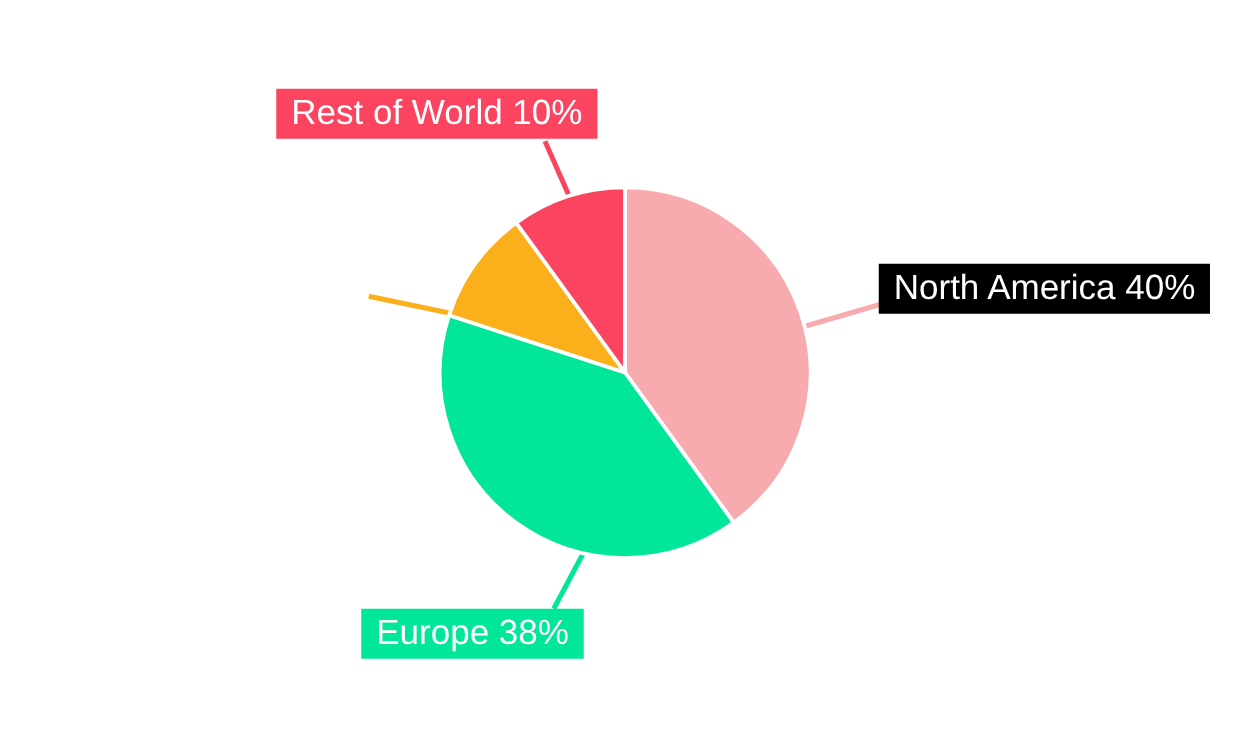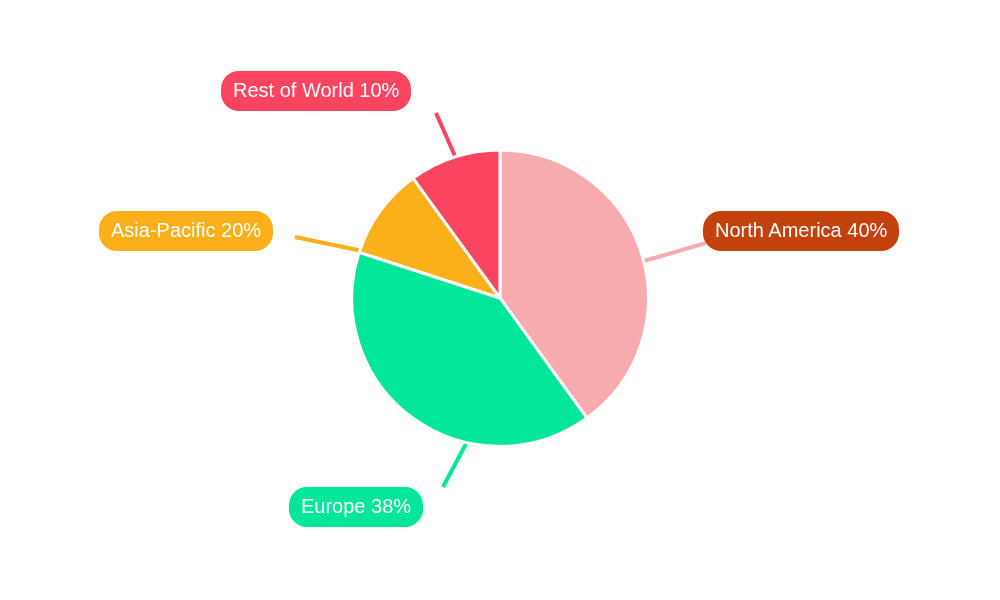--- a/index.html
+++ b/index.html
@@ -21,31 +21,30 @@
     position: absolute;
     left: 0;
     top: 0;
     width: 1000px;
     height: 600px;
   }
   .pie-label {
     position: absolute;
     color: #ffffff;
     font-family: "Liberation Sans", sans-serif;
-    font-size: 20px;
+    font-size: 28px;
     line-height: 20px;
     white-space: nowrap;
     padding: 9px 12px 11px 12px;
     box-sizing: border-box;
-    border-radius: 18px;
   }
   #label-north-america {
     left: 703px;
     top: 211px;
-    background: #c2410c;
+    background: #000000;
   }
   #label-europe {
     left: 289px;
     top: 487px;
     background: #02e69a;
   }
   #label-asia-pacific {
     left: 99px;
     top: 211px;
     background: #fbaf1a;
@@ -79,17 +78,16 @@
       <path d="M 500 298 L 359.23 252.26 A 148 148 0 0 1 413.00 178.23 Z" fill="#fbaf1a" stroke="#ffffff" stroke-width="3" stroke-linejoin="round"></path>
 
       <path d="M 500 298 L 413.00 178.23 A 148 148 0 0 1 500 150 Z" fill="#fb4560" stroke="#ffffff" stroke-width="3" stroke-linejoin="round"></path>
     </g>
   </svg>
 
   <div class="pie-label" id="label-north-america">North America 40%</div>
 
   <div class="pie-label" id="label-europe">Europe 38%</div>
 
-  <div class="pie-label" id="label-asia-pacific">Asia-Pacific 20%</div>
 
   <div class="pie-label" id="label-rest-of-world">Rest of World 10%</div>
 
 </div>
 
 </body></html>

